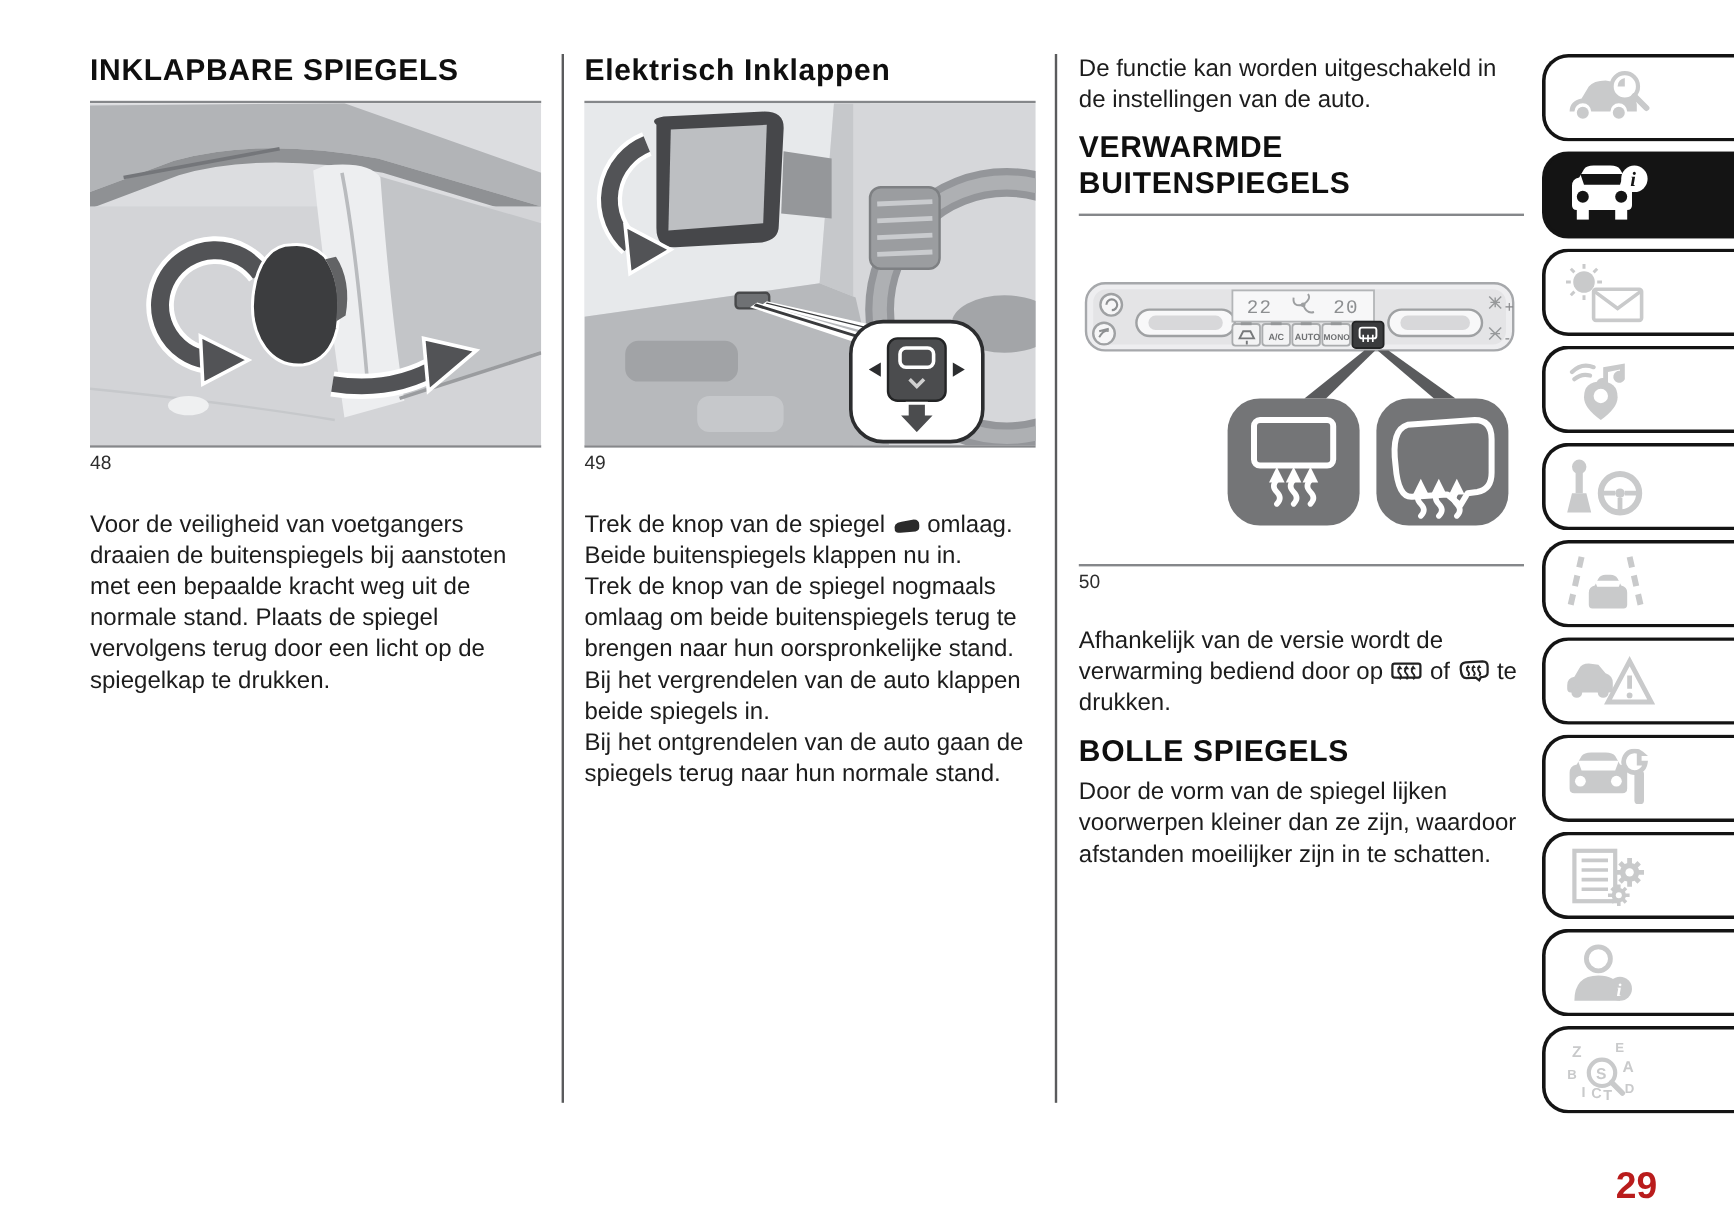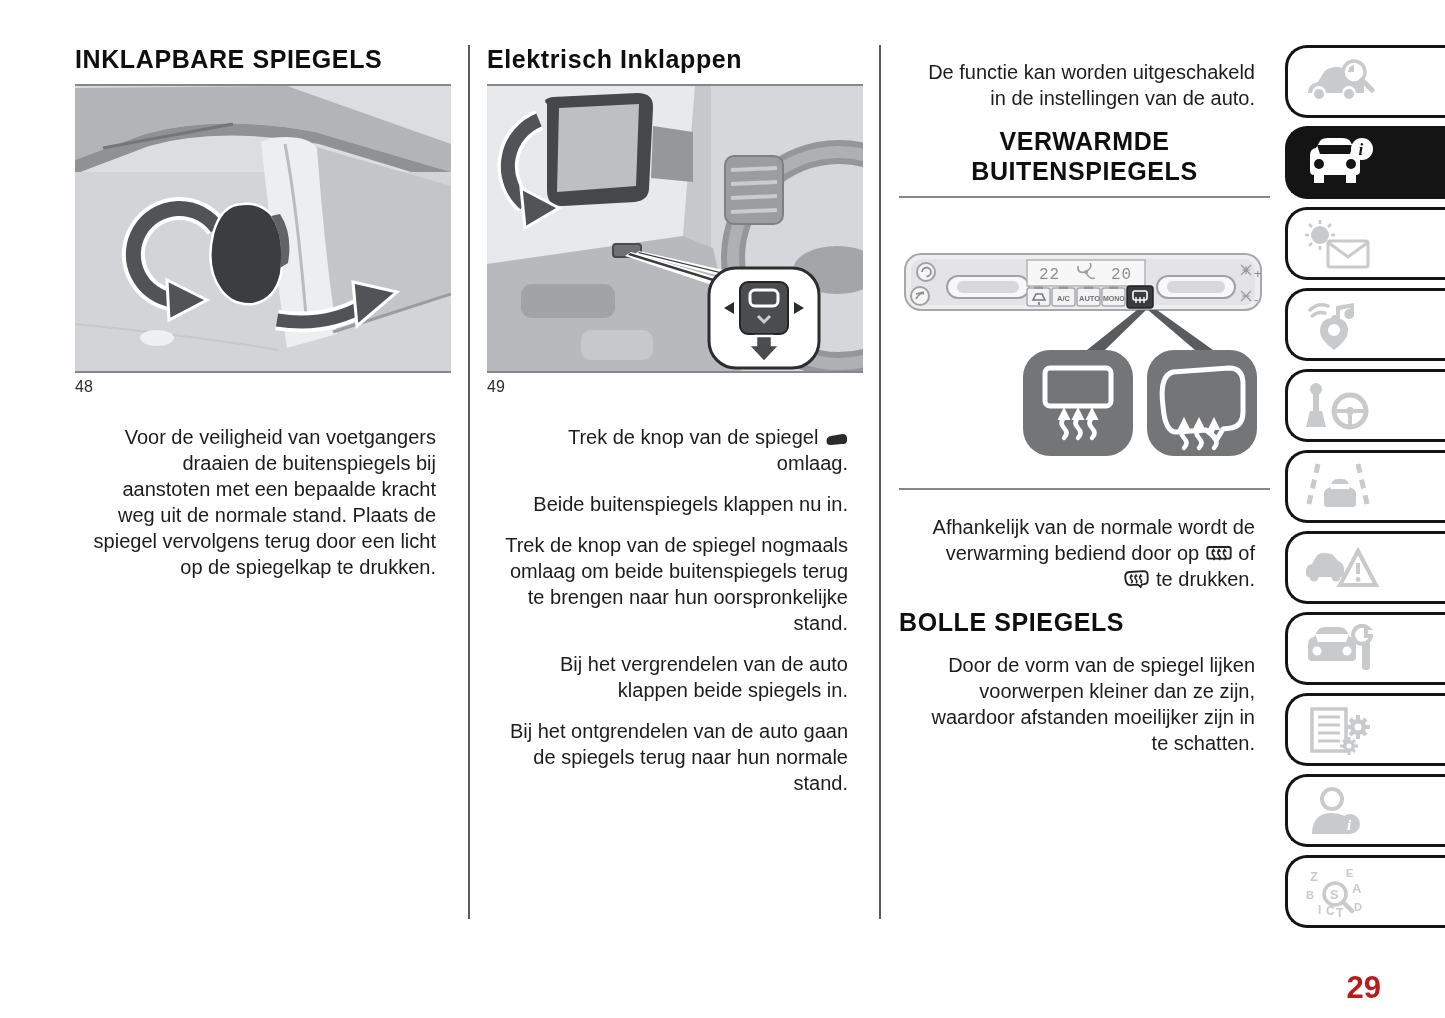--- a/index.html
+++ b/index.html
@@ -14,21 +14,21 @@
   .vdiv{position:absolute;top:45px;height:874px;width:2px;background:#5a5b5d;}
   #vdiv1{left:468px;}
   #vdiv2{left:879px;}
   .h-section{font-size:25px;font-weight:bold;color:#0f0f0f;letter-spacing:.6px;
     line-height:30px;white-space:pre-line;margin:0;}
   .rule{height:0;border-top:2px solid #85878a;margin-top:10px;}
   .figure svg{display:block;}
   .fig-rule{height:0;border-top:2px solid #85878a;}
   .caption{font-size:16px;color:#2d2d2d;margin:3px 0 0 0;line-height:22px;}
   .body-text{margin-top:26px;font-size:20px;line-height:26px;color:#1c1c1c;}
-  .body-text p{margin:15px;text-align:right;}
+  .body-text p{margin:0;}
   .h-sub{font-size:25px;font-weight:bold;color:#0f0f0f;letter-spacing:.4px;
     line-height:30px;white-space:pre-line;margin:14px 0 8px 0;}
   .inline-icon{display:inline-block;vertical-align:-3px;line-height:0;}
   
   #sidebar{position:absolute;left:1285px;top:45px;width:160px;}
   .tab{height:67px;border:3px solid #141414;border-right:none;
     border-radius:22px 0 0 22px;background:#fff;margin-bottom:8px;
     display:flex;align-items:center;padding-left:14px;color:#c9cacb;}
   .tab.active{background:#141414;color:#ffffff;}
   .tab svg{display:block;}
@@ -123,21 +123,21 @@
     <p>Trek de knop van de spiegel nogmaals omlaag om beide buitenspiegels terug te brengen naar hun oorspronkelijke stand.</p>
     <p>Bij het vergrendelen van de auto klappen beide spiegels in.</p>
     <p>Bij het ontgrendelen van de auto gaan de spiegels terug naar hun normale stand.</p>
   </div>
 </div>
 
 <div class="col" id="col3">
   <div class="body-text" style="margin-top:0;">
     <p>De functie kan worden uitgeschakeld in de instellingen van de auto.</p>
   </div>
-  <h2 class="h-section" style="margin-top:12px;text-align:center;">VERWARMDE
+  <h2 class="h-section" style="margin-top:12px;">VERWARMDE
 BUITENSPIEGELS</h2>
   <div class="rule"></div>
   <div class="figure">
     <svg width="371" height="290" viewBox="0 0 371 290">
       <defs>
         <g id="wa">
           <path d="M0 28 q5 -5 0 -10 q-5 -5 0 -10" fill="none" stroke="#fff" stroke-width="4.5" stroke-linecap="round"></path>
           <polygon points="-6.5,10 6.5,10 0,-3" fill="#fff"></polygon>
         </g>
       </defs>
@@ -192,23 +192,24 @@
       <rect x="146" y="170" width="66" height="38" rx="5" fill="none" stroke="#fff" stroke-width="5"></rect>
       <use href="#wa" x="165" y="212"></use>
       <use href="#wa" x="179" y="212"></use>
       <use href="#wa" x="193" y="212"></use>
       <path d="M264 208 Q260 178 274 174 L330 170 Q344 170 344 186 L344 214 Q344 228 332 230 L324 231 L318 241 L307 232 L278 234 Q266 235 264 208 Z" fill="none" stroke="#fff" stroke-width="5" stroke-linejoin="round"></path>
       <use href="#wa" x="285" y="222"></use>
       <use href="#wa" x="300" y="222"></use>
       <use href="#wa" x="315" y="222"></use>
     </svg>
     <div class="fig-rule"></div>
+    <p class="caption">50</p>
   </div>
   <div class="body-text" style="margin-top:24px;">
-    <p><span>Afhankelijk van de normale wordt de verwarming bediend door op</span>
+    <p><span>Afhankelijk van de versie wordt de verwarming bediend door op</span>
       <span class="inline-icon"><svg width="28" height="19" viewBox="0 0 30 20">
             <rect x="2.5" y="3" width="25" height="12.5" rx="2" fill="none" stroke="#222" stroke-width="2"></rect>
             <path d="M9 17 q2.5 -2.5 0 -5 q-2.5 -2.5 0 -5 M15 17 q2.5 -2.5 0 -5 q-2.5 -2.5 0 -5 M21 17 q2.5 -2.5 0 -5 q-2.5 -2.5 0 -5" fill="none" stroke="#222" stroke-width="1.7"></path>
             <polygon points="6.5,8 11.5,8 9,4.5" fill="#222"></polygon>
             <polygon points="12.5,8 17.5,8 15,4.5" fill="#222"></polygon>
             <polygon points="18.5,8 23.5,8 21,4.5" fill="#222"></polygon>
           </svg></span>
       <span>of</span>
       <span class="inline-icon"><svg width="28" height="20" viewBox="0 0 30 21">
             <path d="M3.5 9 Q3 3.5 8 3 L23 2 Q27.5 2 27.5 6.5 L27.5 12 Q27.5 15.5 23.5 16 L21.5 16.2 L20 19 L17 16.5 L8.5 17 Q4 17 3.5 9 Z" fill="none" stroke="#222" stroke-width="2"></path>

